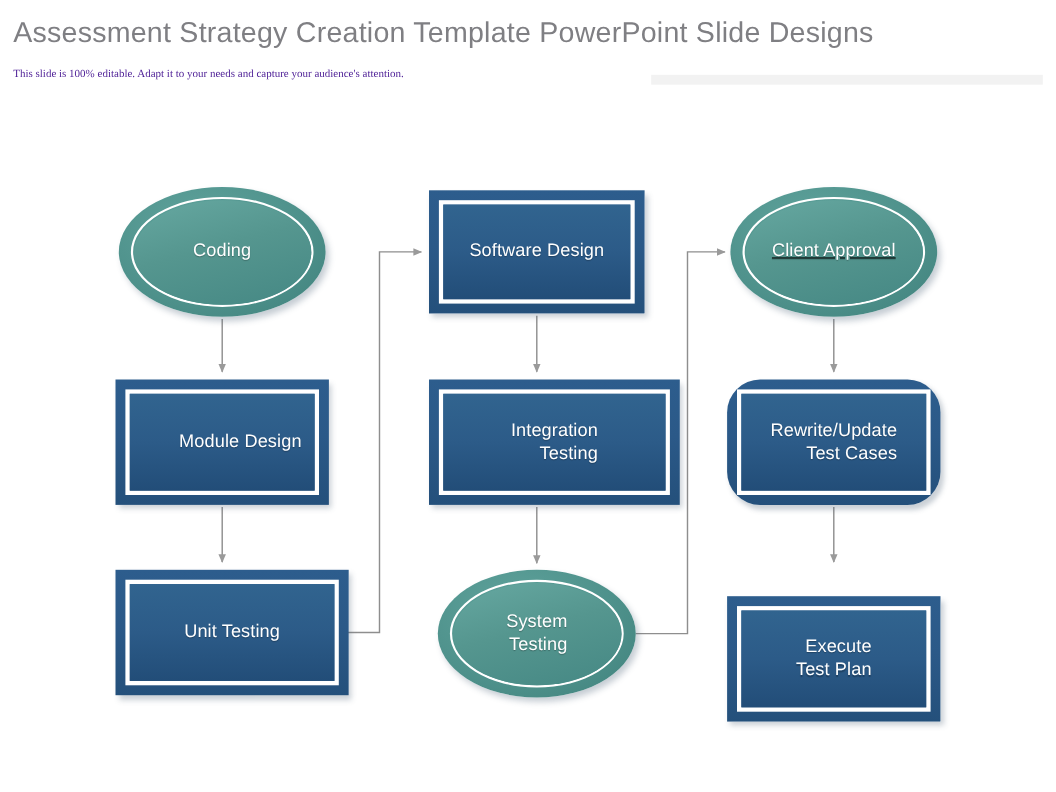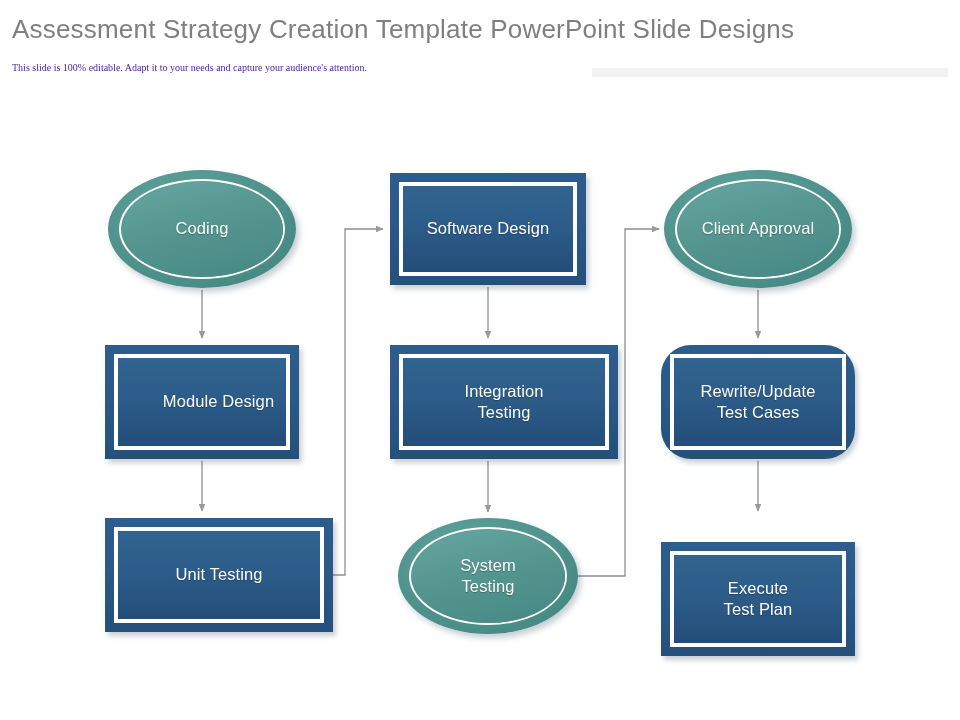--- a/index.html
+++ b/index.html
@@ -75,21 +75,21 @@
     pointer-events: none;
   }
 
   
   .node {
     position: absolute;
     box-sizing: border-box;
     display: flex;
     align-items: center;
     justify-content: center;
-    text-align: center;
+    text-align: right;
   }
   .node .label {
     color: #ffffff;
     font-size: 16.5px;
     line-height: 1.28;
     font-family: "Liberation Sans", sans-serif;
     letter-spacing: 0.1px;
     white-space: pre-line;
     text-shadow: 0 1px 1px rgba(0,0,0,0.28);
     position: relative;
@@ -138,27 +138,27 @@
     position: absolute;
     left: 13.5px; right: 13.5px; top: 11.5px; bottom: 11.5px;
     border-radius: 50%;
     background: linear-gradient(165deg, #66a8a1 0%, #55968f 45%, #458884 100%);
     z-index: 2;
   }
 
   
   #node-coding        { left: 108px; top: 170px;  width: 188px; height: 118px; }
   #node-module-design { left: 105px; top: 345px;  width: 194px; height: 114px; padding-left: 33px; }
-  #node-unit-testing  { left: 105px; top: 518px;  width: 228px; height: 114px; }
+  #node-unit-testing  { left: 105px; top: 518px;  width: 212px; height: 114px; }
 
   #node-software-design { left: 390px; top: 173px; width: 196px; height: 112px; }
   #node-integration     { left: 390px; top: 345px; width: 228px; height: 114px; }
   #node-system-testing  { left: 398px; top: 518px; width: 180px; height: 116px; }
 
-  #node-client-approval { left: 664px; top: 170px; width: 188px; height: 118px; }
+  #node-client-approval { left: 664px; top: 170px; width: 188px; height: 118px; text-decoration: underline; }
   #node-rewrite         { left: 661px; top: 345px; width: 194px; height: 114px; border-radius: 30px; }
   #node-execute         { left: 661px; top: 542px; width: 194px; height: 114px; }
 </style>
 </head>
 <body>
 
 <div id="slide">
 
   <div id="header">
     <div id="slide-title">Assessment Strategy Creation Template PowerPoint Slide Designs</div>

